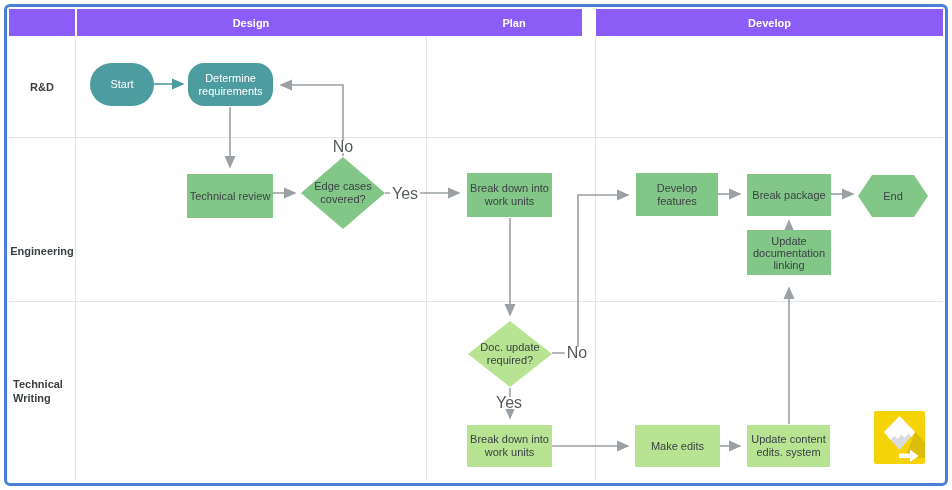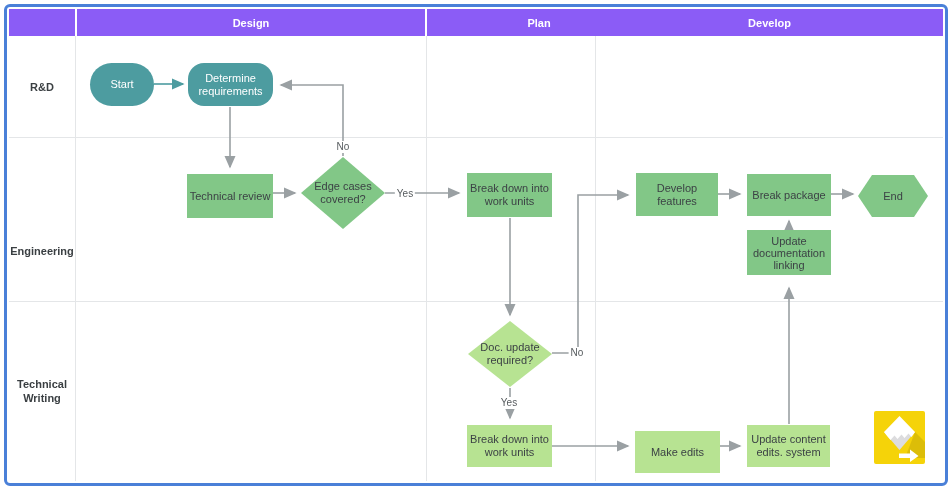--- a/index.html
+++ b/index.html
@@ -8,49 +8,49 @@
     font-family:"Liberation Sans",sans-serif;overflow:hidden;
   }
   .frame{position:absolute;inset:4px;border:3px solid #4a80d8;border-radius:6px;pointer-events:none;z-index:40;}
   .hcell{
     position:absolute;top:9px;height:27px;background:#8b5cf6;
     display:flex;align-items:center;justify-content:center;
     color:#fff;font-size:11px;font-weight:bold;z-index:5;
   }
   .rowlabel{
     position:absolute;left:9px;width:66px;display:flex;align-items:center;justify-content:center;
-    text-align:center;font-size:11px;font-weight:bold;color:#3a3f42;line-height:14px;z-index:5;padding:0 4px;box-sizing:border-box;
+    text-align:left;font-size:11px;font-weight:bold;color:#3a3f42;line-height:14px;z-index:5;padding:0 4px;box-sizing:border-box;
   }
   .gridv{position:absolute;width:1px;background:#e4e6e8;top:36px;height:445px;z-index:1;}
   .gridh{position:absolute;height:1px;background:#e4e6e8;left:9px;width:934px;z-index:1;}
   #connectors{position:absolute;left:0;top:0;z-index:10;}
   .node{
     position:absolute;display:flex;align-items:center;justify-content:center;text-align:center;
     font-size:11px;line-height:13px;color:#3c4245;z-index:20;padding:2px;box-sizing:border-box;
   }
   .teal{background:#4d9ca0;color:#ffffff;border-radius:16px;}
   .green{background:#82c787;}
   .lgreen{background:#b7e392;}
   .stadium{border-radius:22px;}
   .diamond{clip-path:polygon(50% 0,100% 50%,50% 100%,0 50%);}
   .hexagon{clip-path:polygon(20% 0,80% 0,100% 50%,80% 100%,20% 100%,0 50%);}
   .edgelabel{
     position:absolute;transform:translate(-50%,-50%);background:#ffffff;
-    font-size:10px;color:#565b5e;padding:0 2px;z-index:15;line-height:12px;
+    font-size:16px;color:#565b5e;padding:0 2px;z-index:15;line-height:12px;
   }
   .logo{position:absolute;left:874px;top:411px;width:51px;height:53px;z-index:30;}
 </style>
 </head>
 <body>
 
 <div class="frame"></div>
 
 <div class="hcell" style="left:9px;width:66px;"></div>
 <div class="hcell" style="left:77px;width:348px;">Design</div>
-<div class="hcell" style="left:427px;width:136px;padding-left:44px;">Plan</div>
+<div class="hcell" style="left:402px;width:136px;padding-left:44px;">Plan</div>
 <div class="hcell" style="left:596px;width:347px;">Develop</div>
 
 <div class="gridv" style="left:75px;"></div>
 <div class="gridv" style="left:426px;"></div>
 <div class="gridv" style="left:595px;"></div>
 <div class="gridh" style="top:137px;"></div>
 <div class="gridh" style="top:301px;"></div>
 
 <div class="rowlabel" style="top:36px;height:101px;">R&amp;D</div>
 <div class="rowlabel" style="top:137px;height:164px;margin-top:32px;">Engineering</div>
@@ -87,21 +87,21 @@
 <div class="node teal" style="left:188px;top:63px;width:85px;height:43px;">Determine requirements</div>
 <div class="node green" style="left:187px;top:174px;width:86px;height:44px;text-align:center;">Technical review</div>
 <div class="node green diamond" style="left:301px;top:157px;width:84px;height:72px;">Edge cases covered?</div>
 <div class="node green" style="left:467px;top:173px;width:85px;height:44px;">Break down into work units</div>
 <div class="node green" style="left:636px;top:173px;width:82px;height:43px;">Develop features</div>
 <div class="node green" style="left:747px;top:174px;width:84px;height:42px;">Break package</div>
 <div class="node green hexagon" style="left:858px;top:175px;width:70px;height:42px;">End</div>
 <div class="node green" style="left:747px;top:230px;width:84px;height:45px;line-height:12px;">Update documentation linking</div>
 <div class="node lgreen diamond" style="left:468px;top:321px;width:84px;height:66px;">Doc. update required?</div>
 <div class="node lgreen" style="left:467px;top:425px;width:85px;height:42px;">Break down into work units</div>
-<div class="node lgreen" style="left:635px;top:425px;width:85px;height:42px;margin-top:6px;">Make edits</div>
+<div class="node lgreen" style="left:635px;top:425px;width:85px;height:42px;">Make edits</div>
 <div class="node lgreen" style="left:747px;top:425px;width:83px;height:42px;">Update content edits. system</div>
 
 <div class="edgelabel" style="left:343px;top:147px;">No</div>
 <div class="edgelabel" style="left:405px;top:194px;">Yes</div>
 <div class="edgelabel" style="left:577px;top:353px;">No</div>
 <div class="edgelabel" style="left:509px;top:403px;">Yes</div>
 
 <div class="logo">
   <svg width="51" height="53" viewBox="0 0 51 53">
     <rect x="0" y="0" width="51" height="53" rx="2" fill="#f5d309"></rect>

